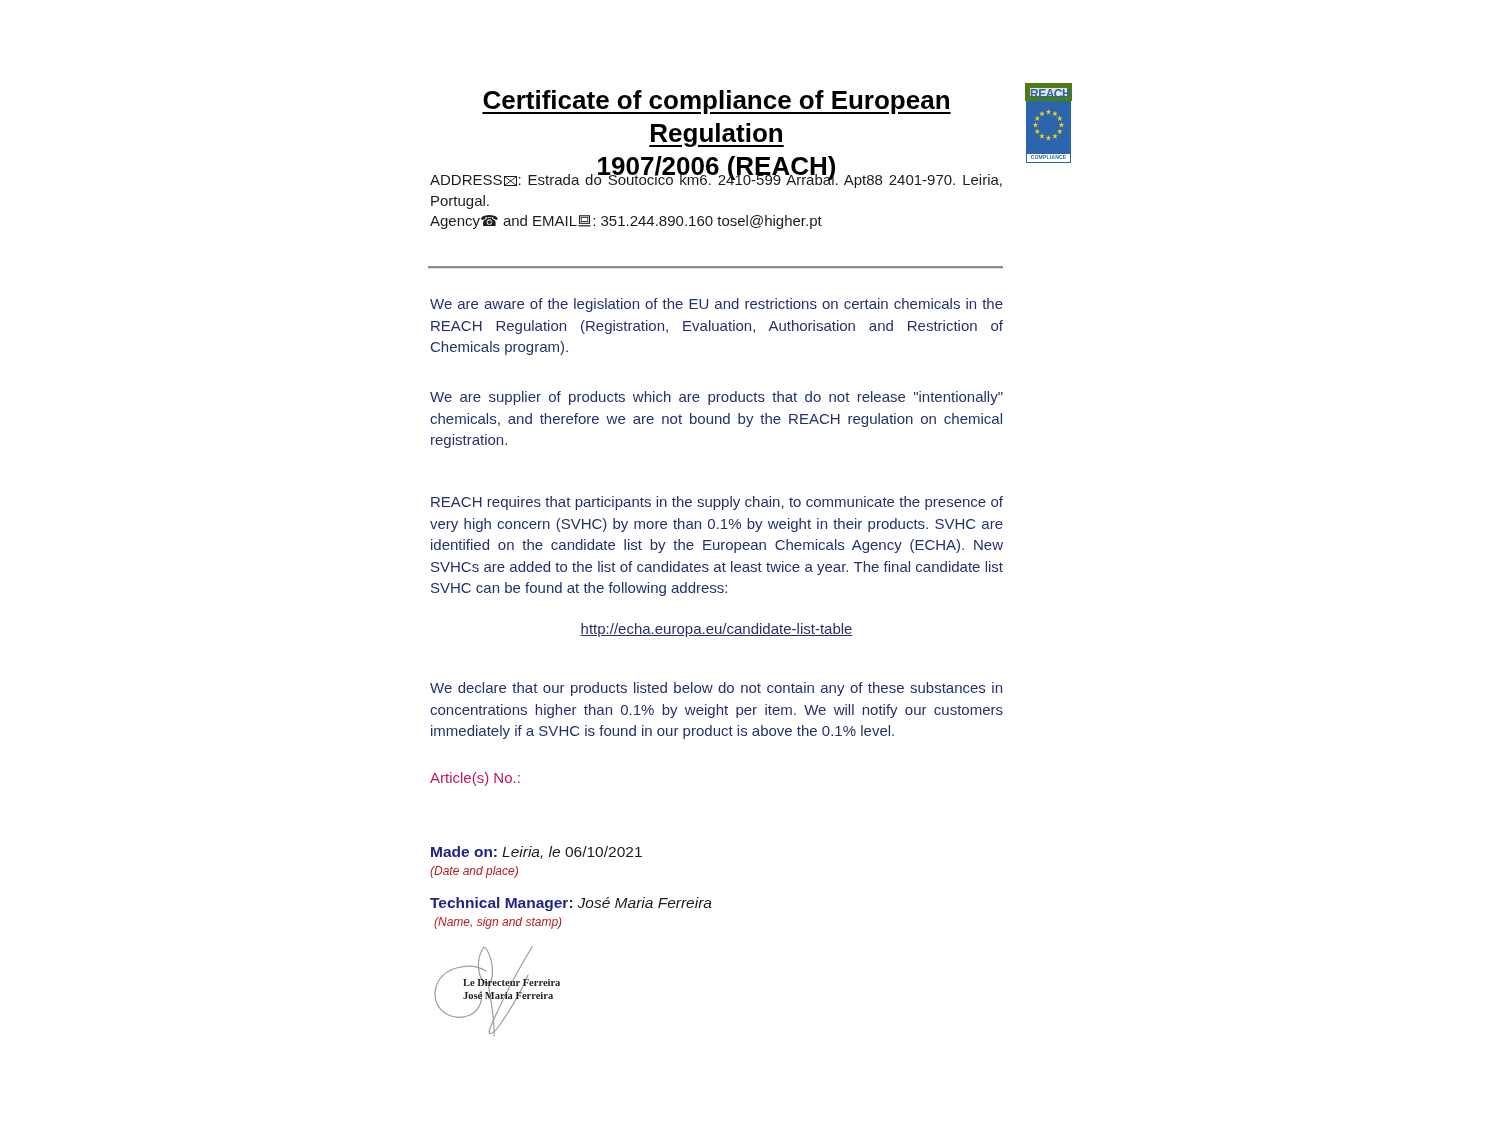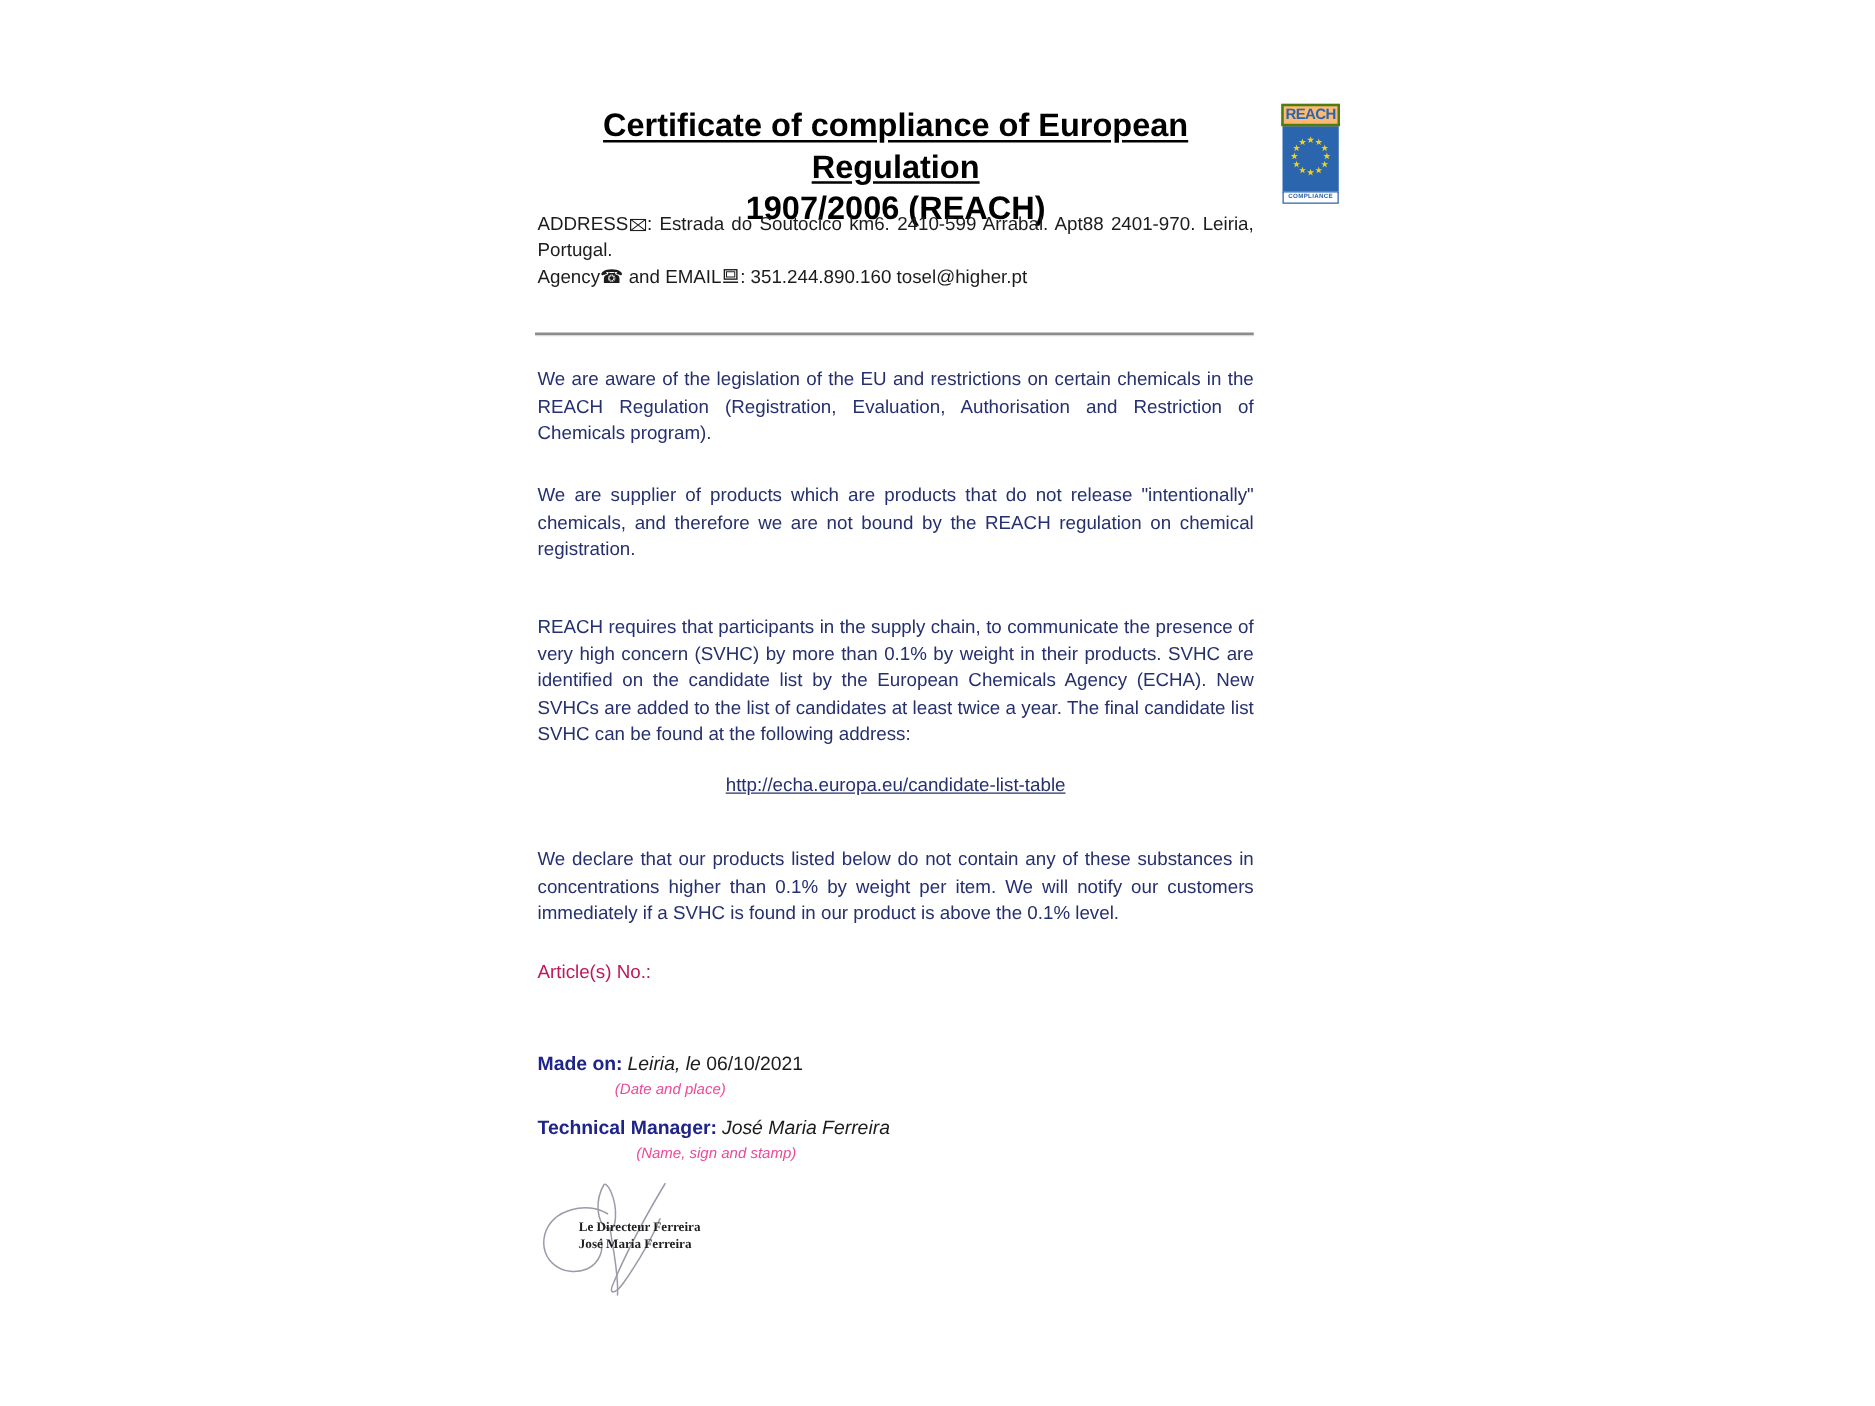--- a/index.html
+++ b/index.html
@@ -13,21 +13,21 @@
     position:absolute;left:430px;top:84px;width:573px;
     text-align:center;color:#000000;font-weight:bold;
     font-size:26px;line-height:33px;
   }
   .title .u-line{text-decoration:underline;text-underline-offset:3px;}
   
   .logo{position:absolute;left:1025px;top:83px;width:47px;height:80px;}
   .logo-blue{position:absolute;left:1px;right:1px;top:14px;bottom:8px;background:#2a65ad;}
   .logo-reach{
     position:absolute;left:0;right:0;top:0;height:18px;box-sizing:border-box;
-    background:#fdba74;border:2px solid #4d7c0f;color:#2a65ad;
+    background:#e5e5e5;border:5px solid #4d7c0f;color:#2a65ad;
     font-weight:bold;font-size:12px;line-height:13px;text-align:center;
     letter-spacing:-0.5px;
   }
   .logo-stars{position:absolute;left:1px;top:16px;width:45px;height:52px;}
   .logo-compliance{
     position:absolute;left:1px;right:1px;bottom:0;height:10px;box-sizing:border-box;
     background:#ffffff;border:1px solid #2a65ad;color:#2a65ad;
     font-weight:bold;font-size:5px;line-height:7px;text-align:center;letter-spacing:0.2px;
   }
   
@@ -54,21 +54,21 @@
   .p1{top:293px;} .p2{top:386px;} .p3{top:491px;} .p4{top:677px;}
   .link-row{position:absolute;left:430px;top:620px;width:573px;text-align:center;}
   .link-row a{color:#26306f;font-size:15px;text-decoration:underline;cursor:pointer;}
   .article{position:absolute;left:430px;top:769px;font-size:15px;color:#be185d;}
   
   .made{position:absolute;left:430px;top:843px;font-size:15.5px;color:#1c1c1c;}
   .manager{position:absolute;left:430px;top:894px;font-size:15.5px;color:#1c1c1c;}
   .lbl-navy{font-weight:bold;color:#1f2488;}
   .ital{font-style:italic;}
   .caption{
-    font-size:12px;font-style:italic;color:#ec4899;margin-top:3px;font-weight:normal;text-align:center;
+    font-size:12px;font-style:italic;color:#b91c1c;margin-top:3px;font-weight:normal;
   }
   .caption.indent{padding-left:4px;}
   .sig{position:absolute;left:425px;top:940px;width:160px;height:120px;}
   .sig svg{position:absolute;left:0;top:0;}
   .sig-text{
     position:absolute;left:38px;top:36px;width:120px;
     font-family:"Liberation Serif","DejaVu Serif",serif;
     font-size:10.5px;line-height:13px;font-weight:bold;color:#1f1f1f;
   }
 </style>

